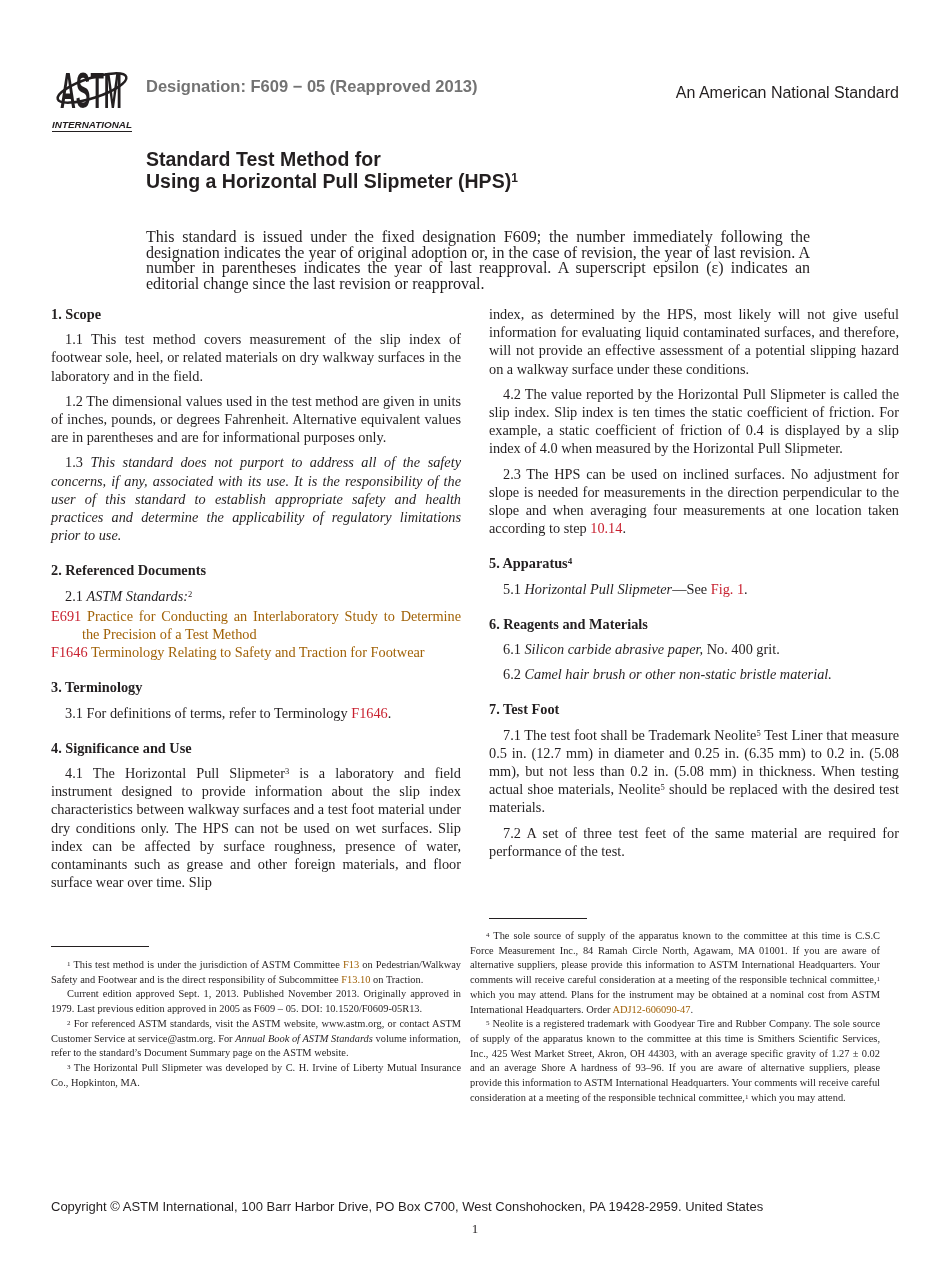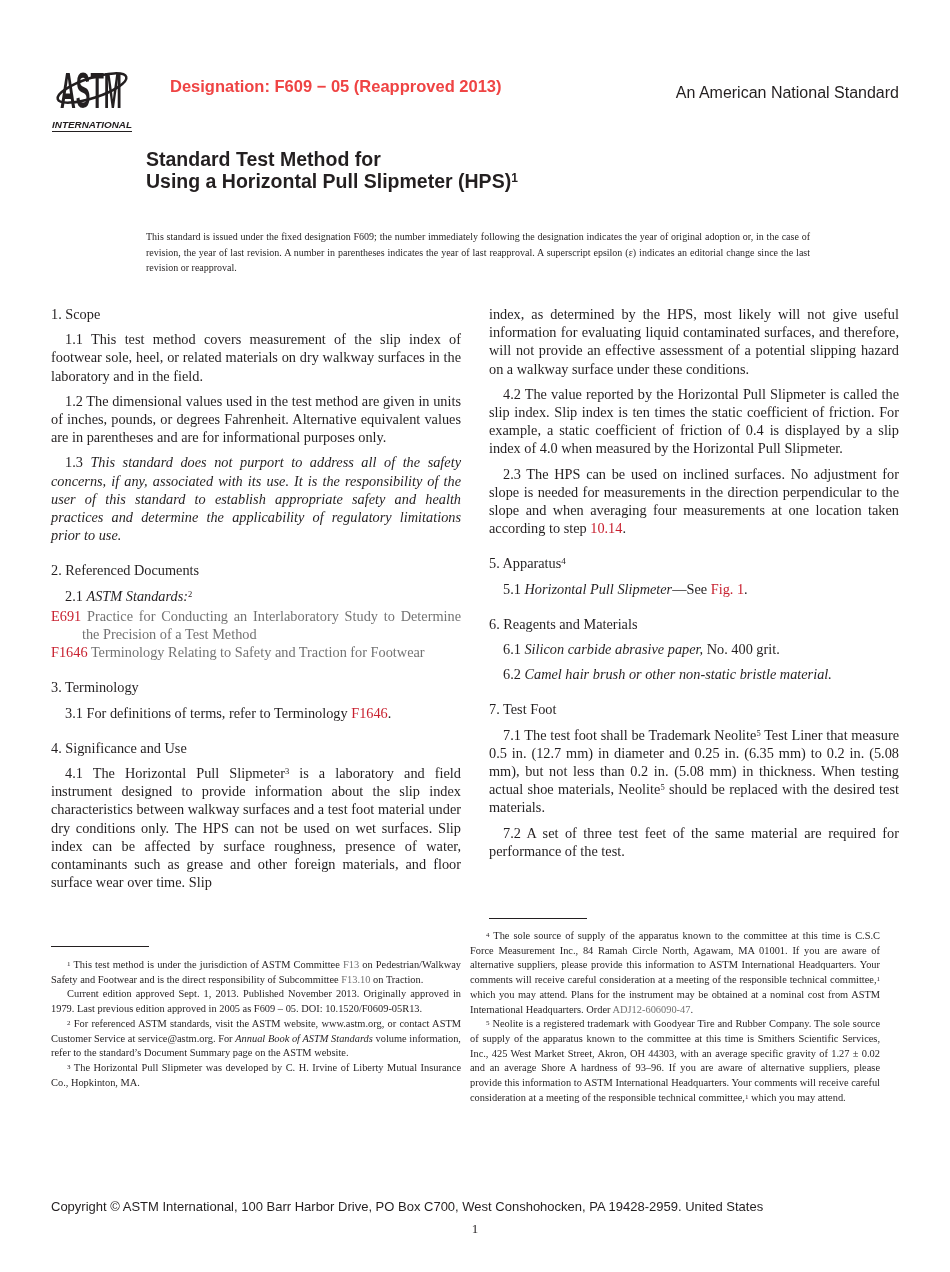--- a/index.html
+++ b/index.html
@@ -1,40 +1,40 @@
 <!DOCTYPE html>
 <html><head>
 <meta charset="utf-8">
 <style>
   * { box-sizing: border-box; margin: 0; padding: 0; }
   html, body { width: 950px; height: 1272px; background: #ffffff; }
   body { position: relative; color: #231f20; font-family: "Liberation Serif", "DejaVu Serif", serif; overflow: hidden; }
 
   .logo { position: absolute; left: 52px; top: 58px; width: 82px; height: 76px; }
-  .designation { position: absolute; left: 146px; top: 77px; font-family: "Liberation Sans", sans-serif; font-weight: bold; font-size: 16.5px; color: #ef4444; margin-left: 24px; }
+  .designation { position: absolute; left: 146px; top: 77px; font-family: "Liberation Sans", sans-serif; font-weight: bold; font-size: 16.5px; color: #737373; }
   .national { position: absolute; right: 51px; top: 84px; font-family: "Liberation Sans", sans-serif; font-size: 16px; color: #231f20; }
 
   .title { position: absolute; left: 146px; top: 148px; font-family: "Liberation Sans", sans-serif; font-weight: bold; font-size: 19.5px; line-height: 22px; color: #231f20; }
   .title sup { font-size: 12px; vertical-align: top; position: relative; top: -3px; }
 
-  .preamble { position: absolute; left: 146px; top: 229px; width: 664px; font-size: 10px; line-height: 15.5px; text-align: justify; }
+  .preamble { position: absolute; left: 146px; top: 229px; width: 664px; font-size: 16px; line-height: 15.5px; text-align: justify; }
 
   .col { position: absolute; width: 410px; font-size: 14.3px; line-height: 18.2px; }
   .col-left { left: 51px; top: 305px; }
   .col-right { left: 489px; top: 305px; }
 
-  .h { font-weight: normal; font-size: 14.3px; margin-bottom: 7px; }
+  .h { font-weight: bold; font-size: 14.3px; margin-bottom: 7px; }
   .h sup { font-size: 9px; vertical-align: top; position: relative; top: -2px; }
   .p { text-align: justify; text-indent: 14px; margin-bottom: 7px; }
   .p.noindent { text-indent: 0; }
   .it { font-style: italic; }
   .sec-gap { height: 10px; }
   sup.fn { font-size: 8.5px; vertical-align: top; position: relative; top: -2px; }
   .link-red { color: #c8202f; }
-  .link-blue { color: #737373; }
+  .link-blue { color: #a16207; }
 
   .ref { padding-left: 31px; text-indent: -31px; text-align: justify; margin-left: 0; }
 
   .fn-rule { position: absolute; width: 98px; height: 1px; background: #231f20; }
   .footnotes { position: absolute; width: 410px; font-size: 10.4px; line-height: 14.7px; }
   .footnotes .fp { text-align: justify; text-indent: 16px; }
   .footnotes sup { font-size: 7px; vertical-align: top; position: relative; top: -1px; }
 
   .copyright { position: absolute; left: 51px; top: 1199px; font-family: "Liberation Sans", sans-serif; font-size: 13px; color: #231f20; }
   .pageno { position: absolute; left: 0; width: 950px; text-align: center; top: 1221px; font-size: 13px; }

